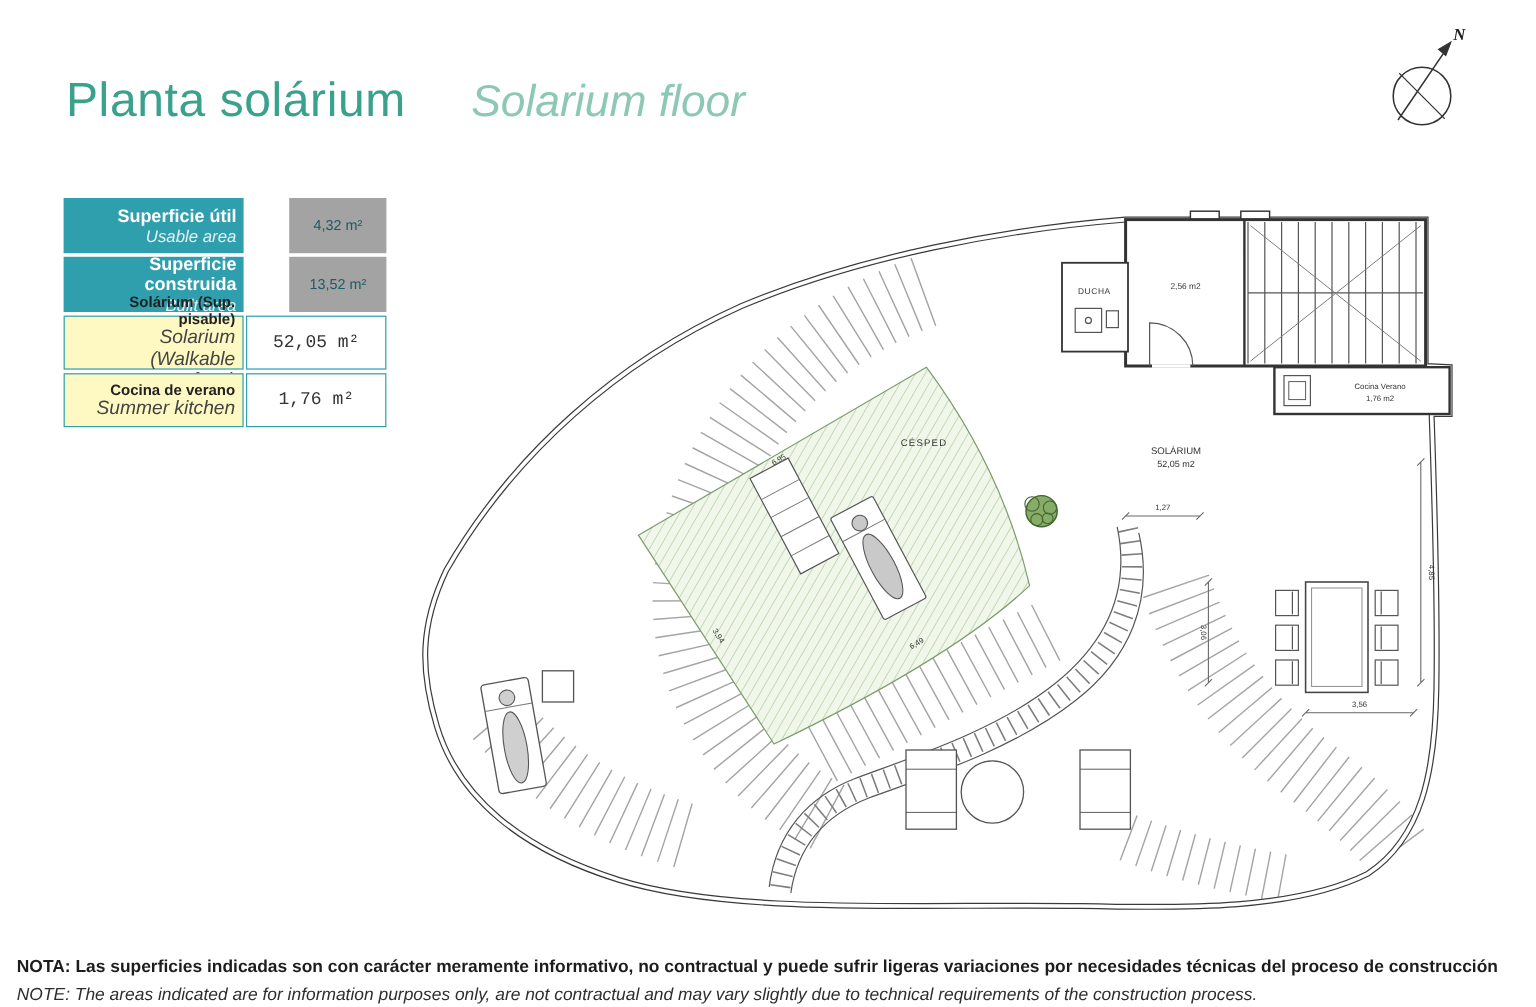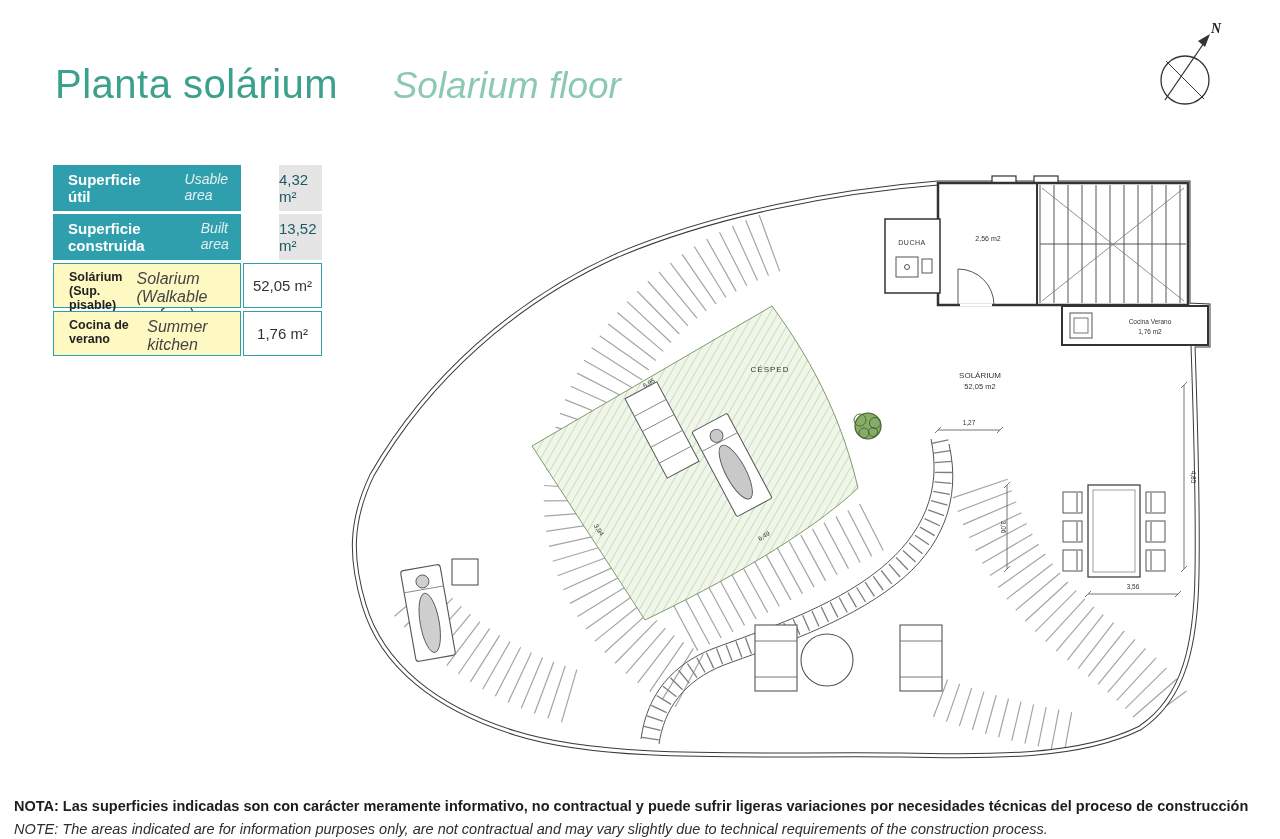--- a/index.html
+++ b/index.html
@@ -10,32 +10,32 @@
   
   .title-row{position:absolute;left:55px;top:62px;white-space:nowrap;}
   .title-es{font-size:40px;font-weight:400;color:#3aa18c;letter-spacing:.5px;}
   .title-en{font-size:37px;font-style:italic;font-weight:400;color:#8cc8b5;margin-left:50px;}
   
   .compass{position:absolute;left:1152px;top:16px;width:78px;height:96px;}
   .compass text{font-family:"Liberation Serif",serif;font-style:italic;font-weight:600;}
   
   .area-table{position:absolute;left:53px;top:165px;width:269px;display:flex;flex-direction:column;gap:3px;}
   .t-row{display:flex;gap:2px;}
-  .t-label{width:188px;box-sizing:border-box;padding:6px 6px 6px 15px;display:flex;flex-direction:row;justify-content:center;}
+  .t-label{width:150px;box-sizing:border-box;padding:6px 6px 6px 15px;display:flex;flex-direction:column;justify-content:center;text-align:right;}
   .t-value{flex:1;box-sizing:border-box;display:flex;align-items:center;justify-content:center;}
   .filled{height:46px;}
   .filled .t-label{background:#2f9fae;color:#ffffff;}
   .filled .l1{font-size:15px;font-weight:bold;}
   .filled .l2{font-size:14px;font-style:italic;color:#e2f1f3;margin-left:44px;}
-  .filled .t-value{background:#e5e5e5;color:#1d5a63;font-size:15px;margin-left:36px;}
+  .filled .t-value{background:#a3a3a3;color:#1d5a63;font-size:12px;margin-left:36px;}
   .outline{height:45px;}
   .outline .t-label{background:#fef9c3;border:1px solid #2f9fae;color:#222;}
   .outline .l1{font-size:12.5px;font-weight:bold;}
   .outline .l2{font-size:16px;font-style:italic;color:#444;}
-  .outline .t-value{background:#fff;border:1px solid #2f9fae;color:#333;font-size:15px;}
+  .outline .t-value{background:#fff;border:1px solid #2f9fae;color:#333;font-size:15px;font-family:Liberation Mono, monospace;}
   
   .plan{position:absolute;left:340px;top:133px;width:880px;height:648px;}
   .plan text{font-family:"Liberation Sans",sans-serif;fill:#333;}
   .dimtxt{fill:#444;font-size:6.5px;}
   
   .footer{position:absolute;left:14px;top:771px;width:1252px;margin-top:27px;}
   .note-es{font-size:14.5px;font-weight:bold;color:#1d1d1d;margin-bottom:7px;}
   .note-en{font-size:14.5px;font-style:italic;color:#2e2e2e;}
 </style>
 </head>

